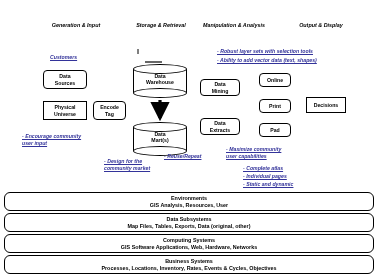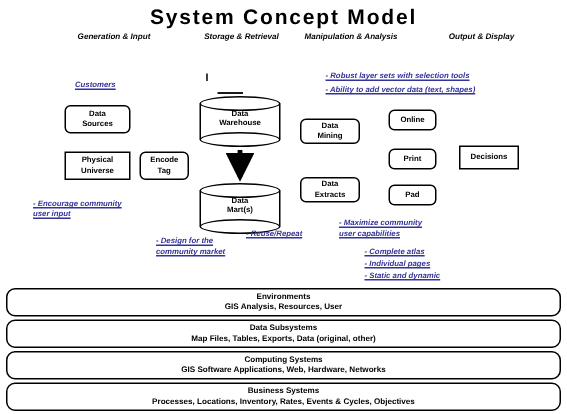--- a/index.html
+++ b/index.html
@@ -113,21 +113,20 @@
   }
   .layerbar .lb-sub{
     font-size:5.4px;font-weight:bold;line-height:7px;
   }
 </style>
 </head>
 <body>
 
 <div id="canvas">
 
-  <div class="abs title">System Concept Model</div>
 
   <div class="abs colhead" style="left:33px;top:22px;">Generation &amp;
 Input</div>
   <div class="abs colhead" style="left:118px;top:22px;">Storage &amp;
 Retrieval</div>
   <div class="abs colhead" style="left:191px;top:22px;">Manipulation &amp;
 Analysis</div>
   <div class="abs colhead" style="left:278px;top:22px;">Output &amp;
 Display</div>
 

